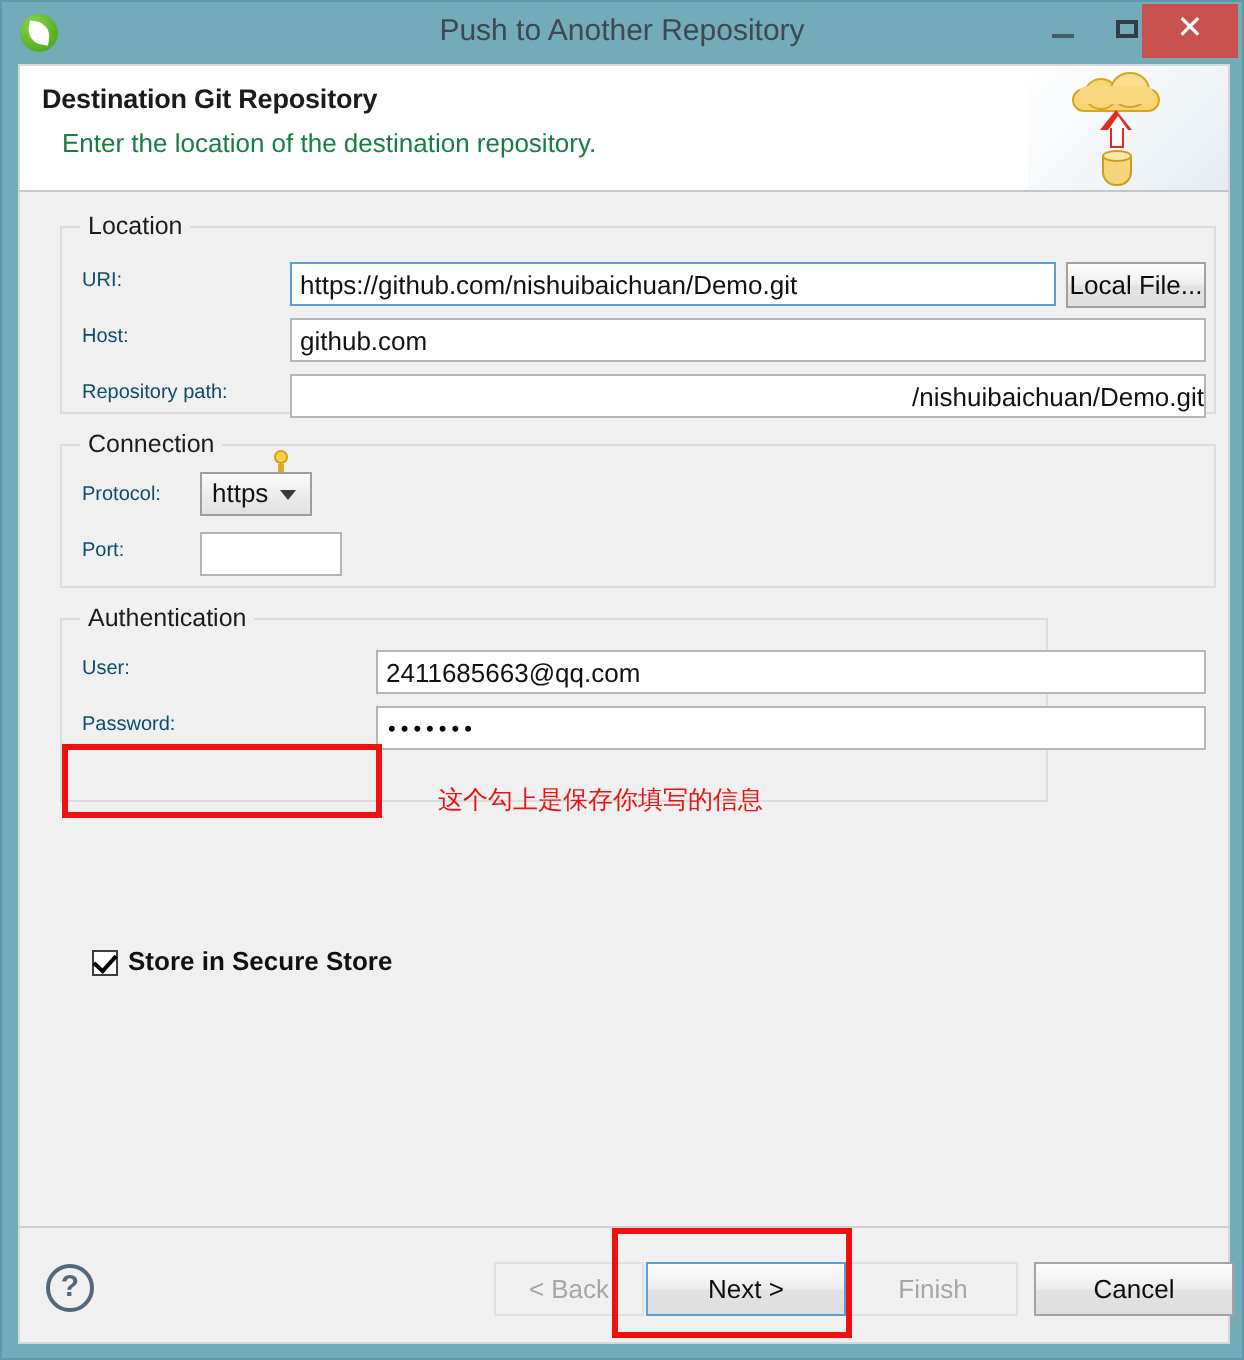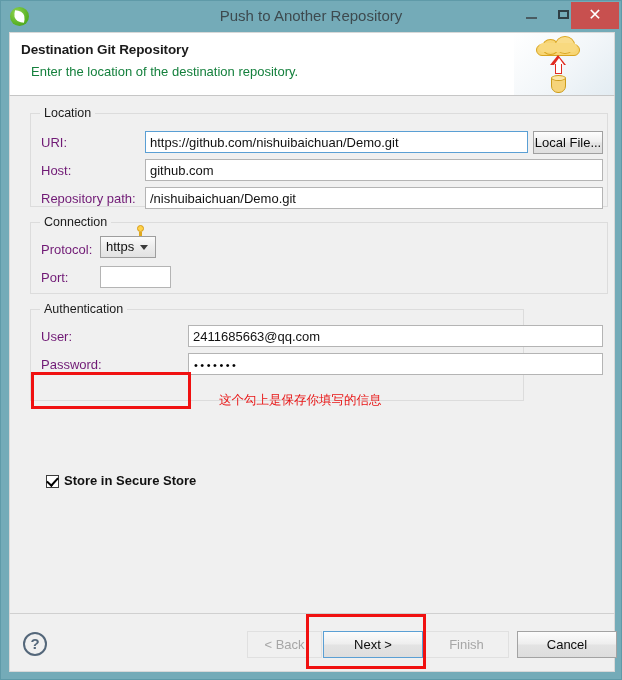--- a/index.html
+++ b/index.html
@@ -244,22 +244,22 @@
     padding: 0 4px;
     font-size: 12.5px;
     color: #1b1b1b;
   }
   #group-location { left: 20px; top: 17px; width: 578px; height: 94px; }
   #group-connection { left: 20px; top: 126px; width: 578px; height: 72px; }
   #group-auth { left: 20px; top: 213px; width: 494px; height: 92px; }
 
   .field-label {
     position: absolute;
-    font-size: 13px;
-    color: #701a75;
+    font-size: 10px;
+    color: #0c4a6e;
     white-space: nowrap;
   }
   .text-input {
     position: absolute;
     background: #ffffff;
     border: 1px solid #b4b4b4;
     box-sizing: border-box;
     font-family: "Liberation Sans", "DejaVu Sans", sans-serif;
     font-size: 13px;
     color: #111111;
@@ -488,21 +488,21 @@
       <div class="group-label">Location</div>
 
       <div class="field-label" style="left:10px; top:21px;">URI:</div>
       <input class="text-input focused" style="left: 114px; top: 17px; width: 383px;" id="uri-input" value="https://github.com/nishuibaichuan/Demo.git">
       <div class="push-btn" style="left:502px; top:17px; width:70px; height:23px; line-height:21px;">Local File...</div>
 
       <div class="field-label" style="left:10px; top:49px;">Host:</div>
       <input class="text-input" style="left: 114px; top: 45px; width: 458px;" id="host-input" value="github.com">
 
       <div class="field-label" style="left:10px; top:77px;">Repository path:</div>
-      <input class="text-input" style="left: 114px; top: 73px; width: 458px;" id="repo-input" value="/nishuibaichuan/Demo.git">
+      <input class="text-input" style="left: 114px; top: 73px; width: 458px; text-align: right;" id="repo-input" value="/nishuibaichuan/Demo.git">
     </div>
 
     <div class="bulb">
       <div class="bulb-top"></div>
       <div class="bulb-base"></div>
     </div>
 
     <div class="group" id="group-connection">
       <div class="group-label">Connection</div>
 

